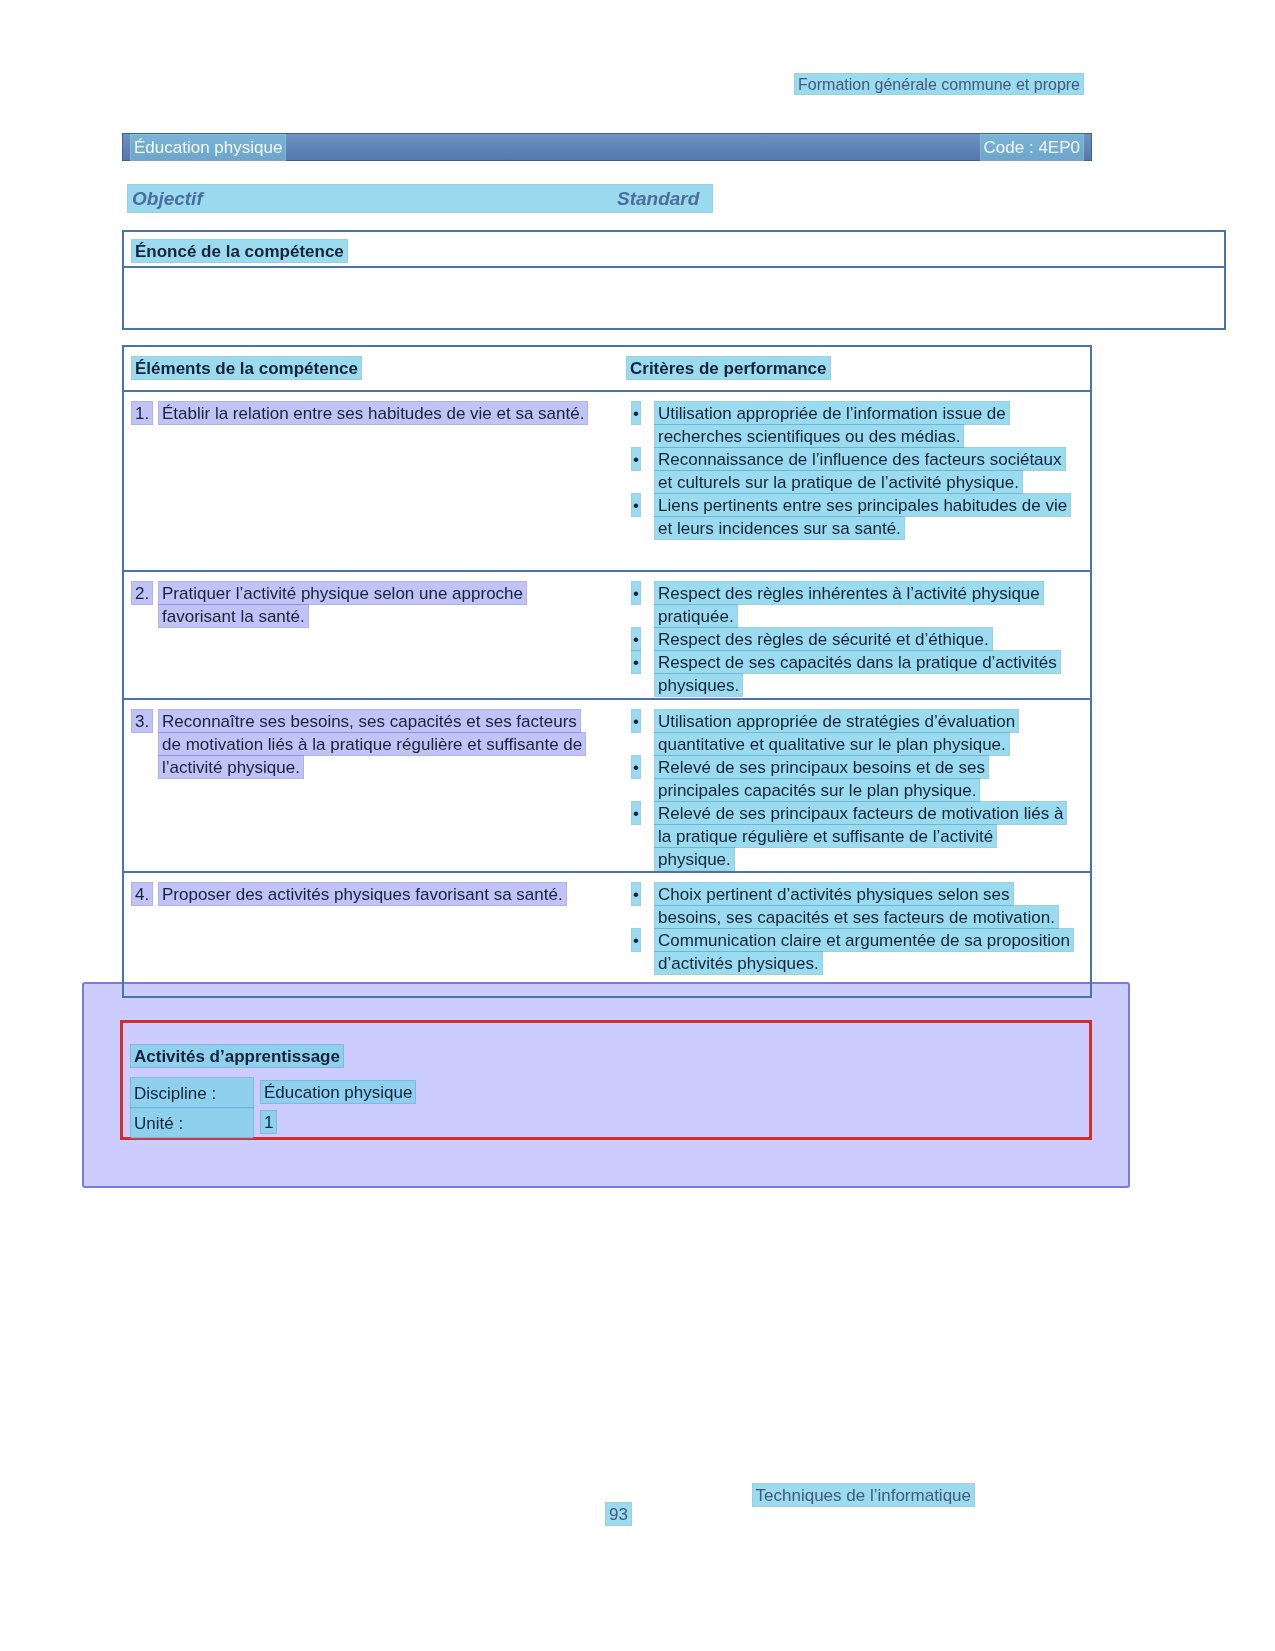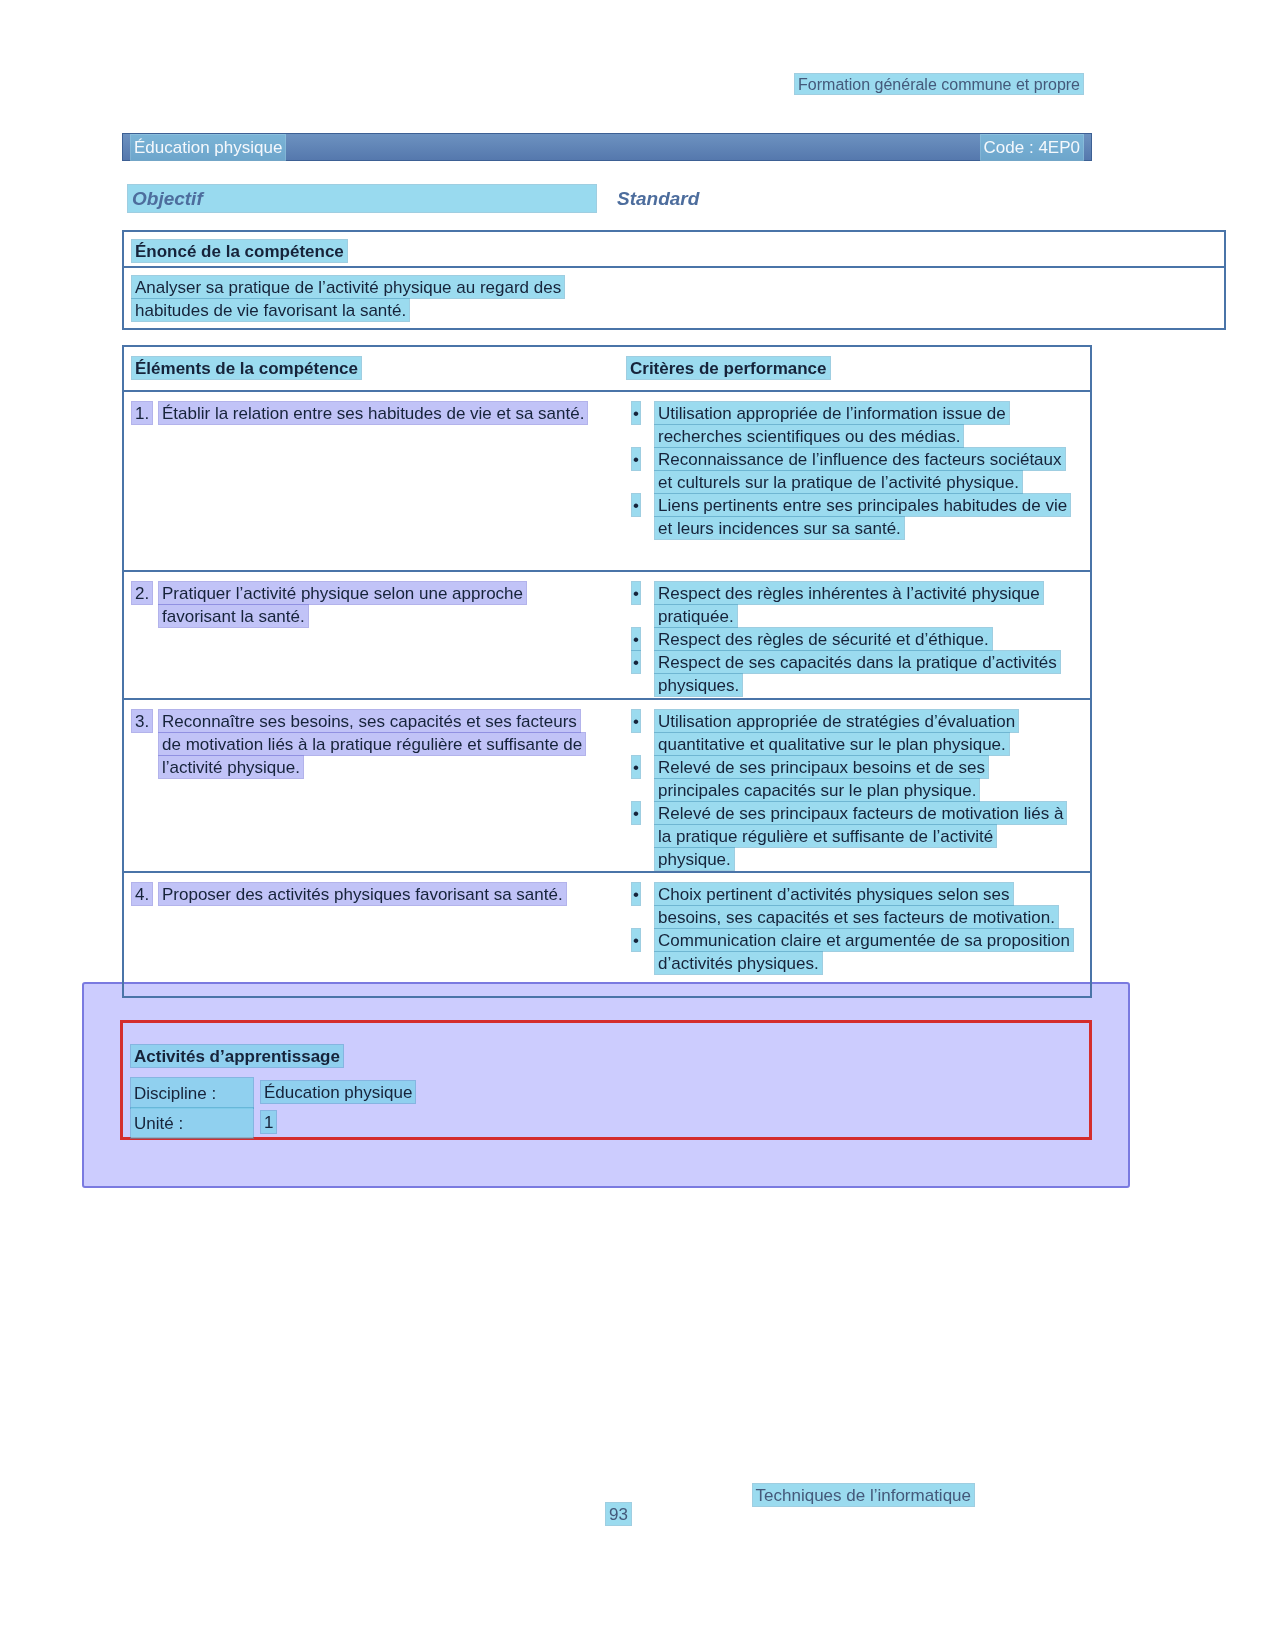--- a/index.html
+++ b/index.html
@@ -29,21 +29,21 @@
   .title-bar {
     position:absolute; left:122px; top:133px; width:970px; height:28px;
     background:linear-gradient(var(--bar-blue-light,#6d92c0), var(--bar-blue,#5578ad));
     border:1px solid #3d6094;
     display:flex; align-items:center; justify-content:space-between;
     padding:0 8px; color:#f4f8fc;
   }
 
   
   .objectif-line {
-    position:absolute; left:128px; top:185px; width:468px; height:27px;
+    position:absolute; left:128px; top:185px; width:584px; height:27px;
     background:rgba(127,209,235,.8); box-shadow:0 0 0 1px rgba(64,158,196,.5);
   }
   .objectif-line .obj { position:absolute; left:4px;  top:2px; }
   .objectif-line .std { position:absolute; left:489px; top:2px; }
   .head-word { font-weight:bold; font-style:italic; font-size:19px; color:#4d6d9d; }
 
   
   .enonce-box { position:absolute; left:122px; top:230px; width:1104px; height:100px; border:2px solid var(--border-blue,#4a74a8); }
   .enonce-head { height:36px; border-bottom:2px solid var(--border-blue,#4a74a8); padding:7px 8px 0; font-weight:bold; }
   .enonce-body { padding:7px 8px; }
@@ -95,25 +95,20 @@
 
   <div class="objectif-line">
     <span class="obj head-word">Objectif</span>
     <span class="std head-word">Standard</span>
   </div>
 
   <div class="enonce-box">
     <div class="enonce-head">
       <span class="hl b">Énoncé de la compétence</span>
     </div>
-    <div class="enonce-body">
-      <div class="wrapbox">
-        <span class="hl">Analyser sa pratique de l’activité physique au regard des habitudes de vie favorisant la santé.</span>
-      </div>
-    </div>
   </div>
 
   <div class="lav-panel"></div>
 
   <div class="table-box">
     <div class="t-header">
       <div><span class="hl b">Éléments de la compétence</span></div>
       <div><span class="hl b">Critères de performance</span></div>
     </div>
 

